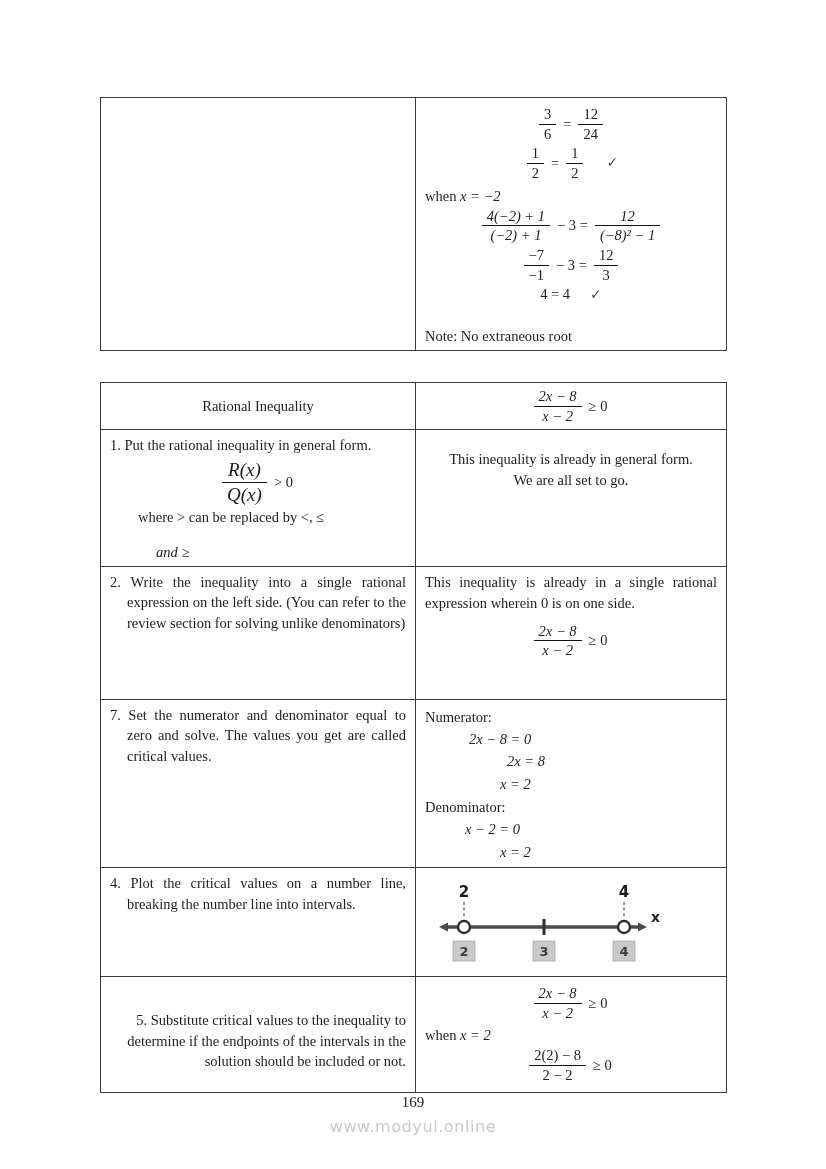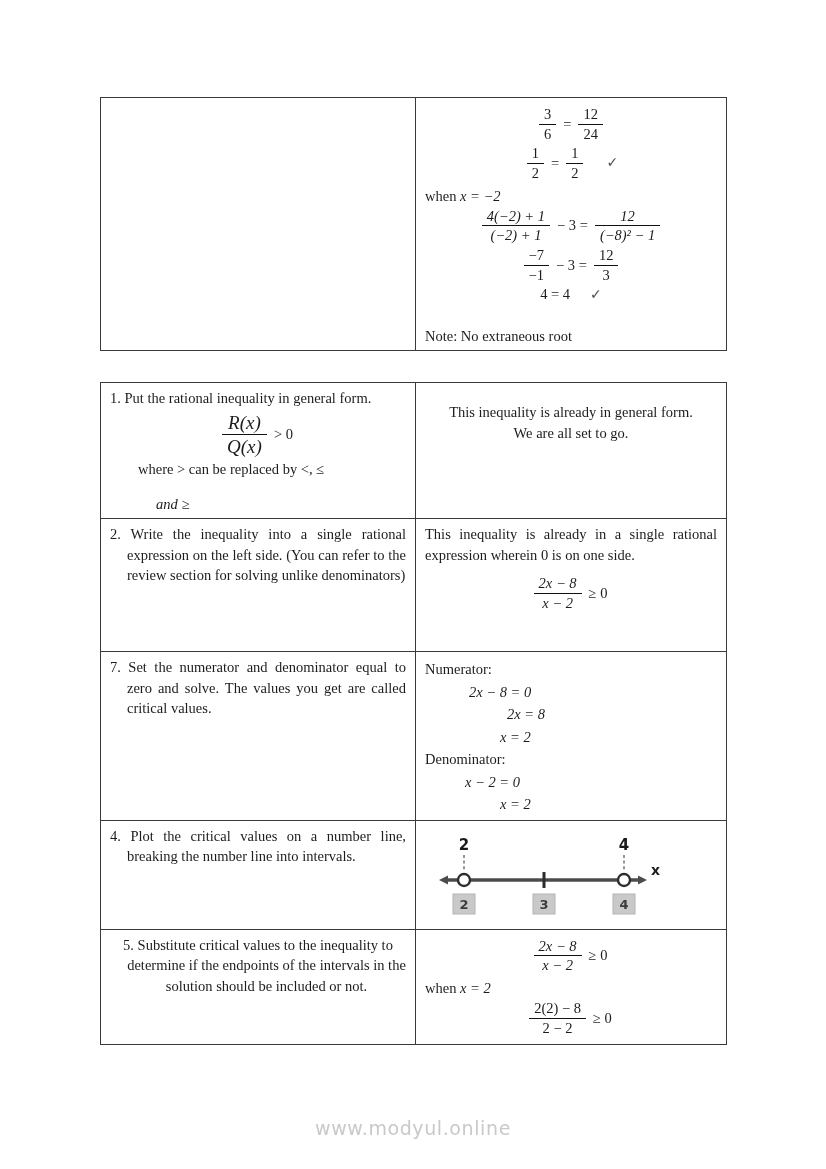--- a/index.html
+++ b/index.html
@@ -27,21 +27,21 @@
   .mtx { font-style:italic; }
 
   .eq { text-align:center; margin:3px 0; }
   .check { display:inline-block; margin-left:20px; color:#4d4d4d; font-family:"DejaVu Sans",sans-serif; font-size:14px; }
   .whenline { text-align:left; margin:6px 0 3px 0; }
 
   .cell-work { position:relative; }
   .note { position:absolute; left:9px; bottom:5px; }
 
   .hang { padding-left:17px; text-indent:-17px; text-align:justify; line-height:1.42; }
-  .hang.noj { text-align:center; }
+  .hang.noj { text-align:right;margin-top:28px; }
   .plain { line-height:1.42; }
   .sub1 { margin-left:28px; margin-top:2px; }
   .sub2 { margin-left:46px; margin-top:18px; }
   .r1right { text-align:center; padding:14px 14px 0; line-height:1.45; }
   .r2right { text-align:justify; line-height:1.45; }
 
   .steplbl { line-height:1.4; margin-top:2px; }
   .step { line-height:1.42; margin-top:2px; }
   .s1 { margin-left:44px; } .s2 { margin-left:82px; } .s3 { margin-left:75px; } .s4 { margin-left:40px; }
 
@@ -52,21 +52,21 @@
   .nl-axis   { stroke:#4c4c4c; stroke-width:3.6; }
   .nl-arrow  { fill:#4c4c4c; }
   .nl-tick   { stroke:#2d2d2d; stroke-width:3; }
   .nl-circle { fill:#ffffff; stroke:#2d2d2d; stroke-width:2.4; }
   .nl-x      { font:bold 14px "DejaVu Sans",sans-serif; fill:#222; }
   .nl-box    { fill:#c9c9c9; stroke:#b3b3b3; stroke-width:1; }
   .nl-boxtxt { font:bold 13px "DejaVu Sans",sans-serif; fill:#3c3c3c; }
 
   .pagenum  { position:absolute; top:1094px; left:0; width:100%; text-align:center; font-size:15px; color:#222; }
   .watermark{ position:absolute; top:1117px; left:0; width:100%; text-align:center;
-              font-family:"DejaVu Sans",sans-serif; font-size:19px; color:#c9c9c9; letter-spacing:0.6px; }
+              font-family:"DejaVu Sans",sans-serif; font-size:16px; color:#c9c9c9; letter-spacing:0.6px; }
 </style>
 </head>
 <body>
 
 <div class="page">
   <div class="content">
 
     <table class="tbl tbl-top">
       <colgroup>
           <col style="width:315px">
@@ -100,20 +100,28 @@
     </tbody>
       </table>
 
     <table class="tbl">
       <colgroup>
           <col style="width:315px">
           <col>
         </colgroup>
 
       <tbody>
+          <tr>
+        <td class="vmid" style="height:38px">
+          <span>Rational Inequality</span>
+        </td>
+        <td class="vmid">
+          <span class="frac mi"><span class="fn">2x − 8</span><span class="fd">x − 2</span></span><span class="op">≥ 0</span>
+        </td>
+      </tr>
 
       <tr>
         <td style="height:117px">
           <div class="plain">1. Put the rational inequality in general form.</div>
           <div class="eq">
             <span class="frac small mi"><span class="fn">R(x)</span><span class="fd">Q(x)</span></span><span class="op">&gt; 0</span>
           </div>
           <div class="sub1">where &gt; can be replaced by  &lt;, ≤</div>
           <div class="sub2 mi">and  ≥</div>
         </td>
@@ -189,14 +197,15 @@
           </div>
           <div class="eq">
             <span class="frac"><span class="fn">2(2) − 8</span><span class="fd">2 − 2</span></span><span class="op">≥ 0</span>
           </div>
         </td>
       </tr>
     </tbody>
       </table>
   </div>
 
+  <div class="pagenum">169</div>
   <div class="watermark">www.modyul.online</div>
 </div>
 
 </body></html>

